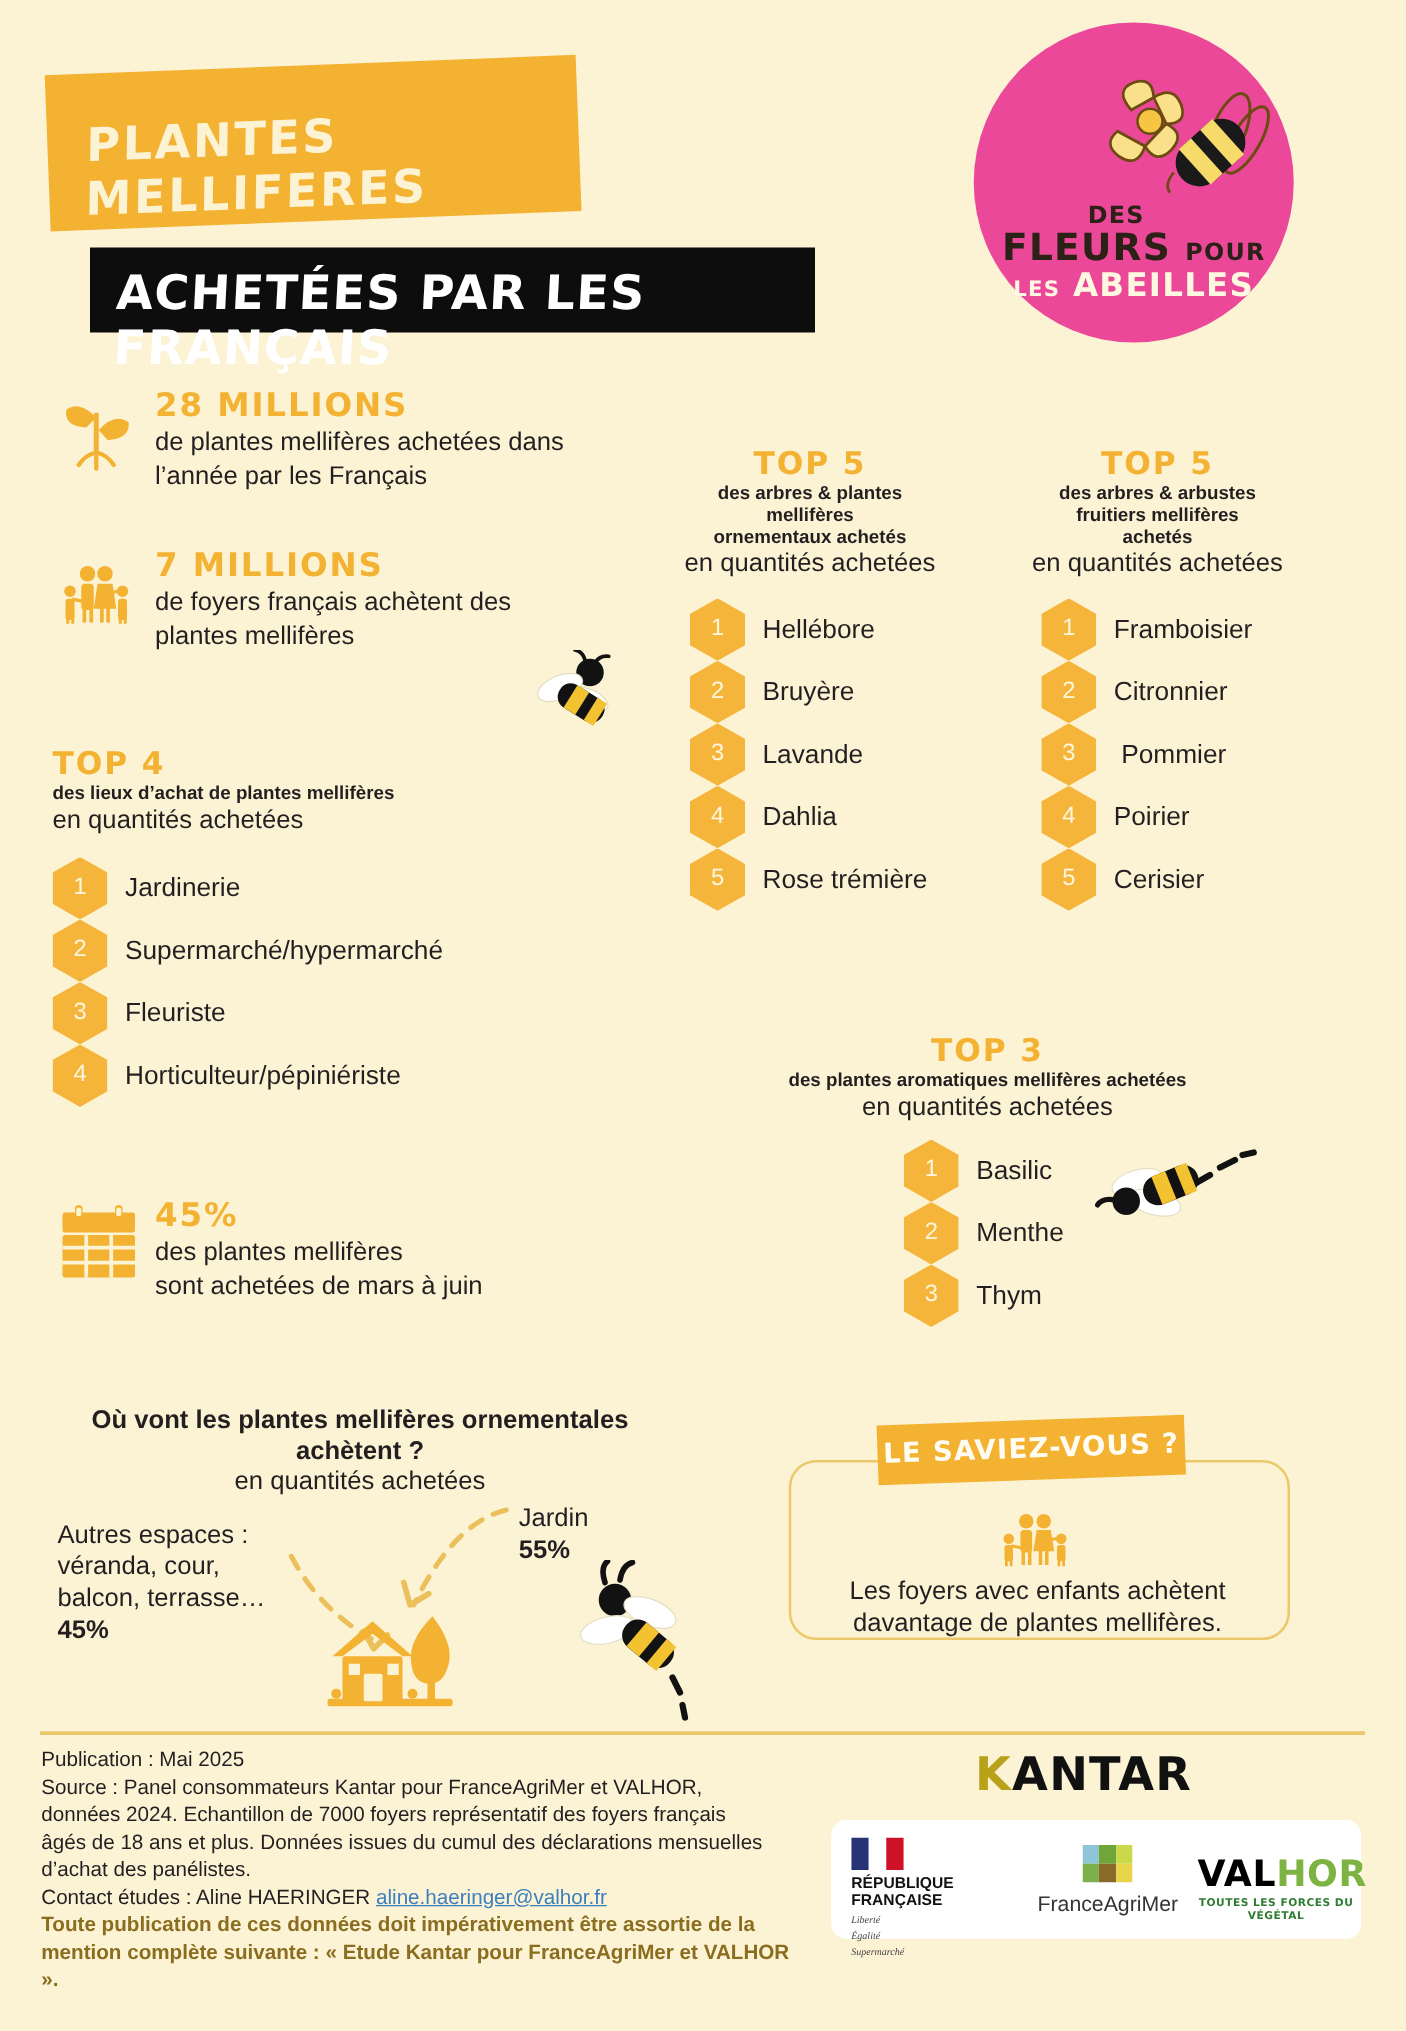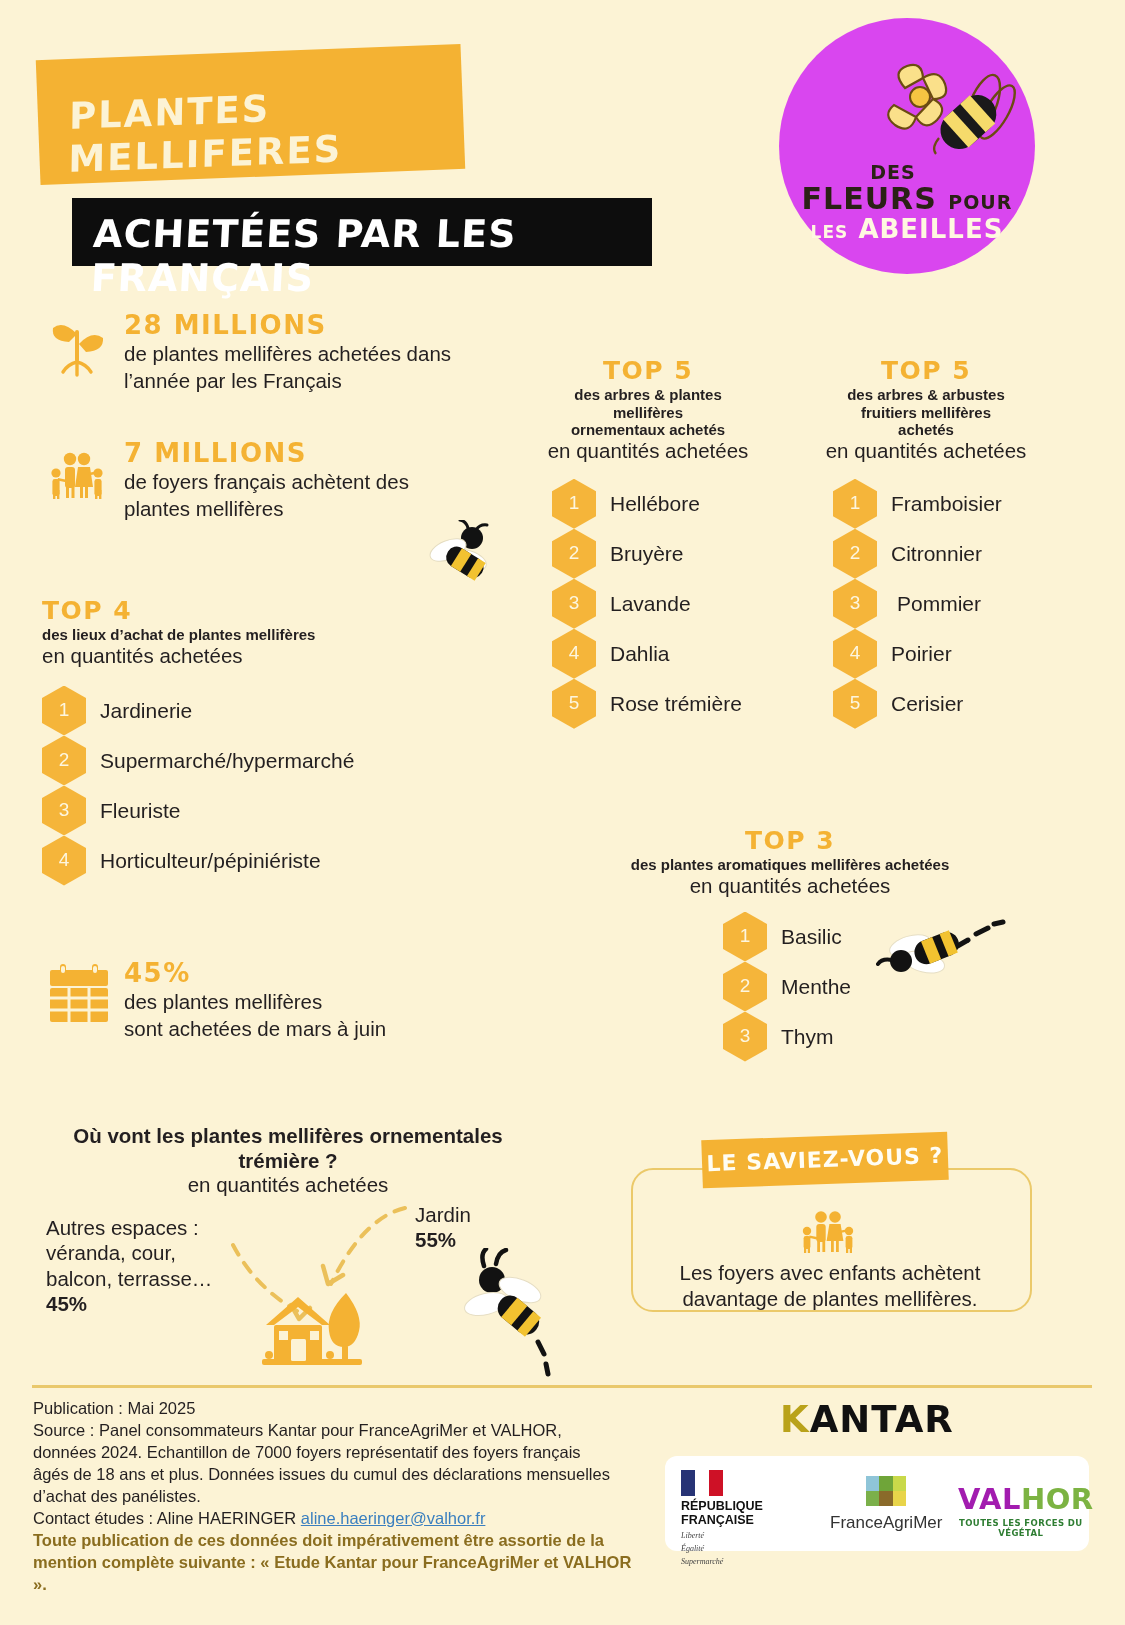--- a/index.html
+++ b/index.html
@@ -37,21 +37,21 @@
     font-family:"DejaVu Sans", sans-serif;
     font-weight:700;font-size:38px;letter-spacing:1px;
     color:#ffffff;
     transform:skewX(-3deg);
   }
 
   
   .logo-circle{
     position:absolute;left:779px;top:18px;width:256px;height:256px;
     border-radius:50%;
-    background:#d946ef;
+    background:#ec4899;
   }
   .logo-text{
     position:absolute;left:0;right:0;bottom:32px;text-align:center;
     font-family:"DejaVu Sans", sans-serif;font-weight:700;line-height:1.0;
   }
   .logo-l1{font-size:19px;color:#2b2116;letter-spacing:1px;display:block;margin-left:-28px;}
   .logo-l2{font-size:30px;color:#2b2116;letter-spacing:1px;display:block;margin-top:2px;}
   .logo-l2 small{font-size:19px;}
   .logo-l3{font-size:26px;color:#FFF8E0;letter-spacing:1px;display:block;margin-top:2px;}
   .logo-l3 small{font-size:17px;color:#FFF8E0;}
@@ -467,21 +467,21 @@
     </svg>
     <div class="sbody">
       <p class="big">45%</p>
       <p class="desc">des plantes mellifères</p>
       <p class="desc">sont achetées de mars à juin</p>
     </div>
   </div>
 
   <div style="position:absolute;left:38px;top:1124px;width:500px;">
     <p class="ou-title">Où vont les plantes mellifères ornementales</p>
-    <p class="ou-title">trémière ?</p>
+    <p class="ou-title">achètent ?</p>
     <p class="ou-sub">en quantités achetées</p>
   </div>
 
   <div class="autres" style="position:absolute;left:46px;top:1215px;width:230px;">
     <div>Autres espaces :</div>
     <div>véranda, cour,</div>
     <div>balcon, terrasse…</div>
     <div><b>45%</b></div>
   </div>
 
@@ -600,18 +600,18 @@
         <rect x="0" y="0" width="13" height="15" fill="#8FC5D8"></rect>
         <rect x="13" y="0" width="14" height="15" fill="#6FA539"></rect>
         <rect x="27" y="0" width="13" height="15" fill="#C9D94A"></rect>
         <rect x="0" y="15" width="13" height="15" fill="#7BB04A"></rect>
         <rect x="13" y="15" width="14" height="15" fill="#8A6A2A"></rect>
         <rect x="27" y="15" width="13" height="15" fill="#E8D44A"></rect>
       </svg>
       <div class="t">FranceAgriMer</div>
     </div>
     <div class="valhor">
-      <div class="v"><span style="color:#a21caf;margin-left:10px;">VAL</span><span style="color:#7CB342;">HOR</span></div>
+      <div class="v"><span style="color:#000000;margin-left:10px;">VAL</span><span style="color:#7CB342;">HOR</span></div>
       <div class="s">TOUTES LES FORCES DU VÉGÉTAL</div>
     </div>
   </div>
 
 </div>
 
 </body></html>

